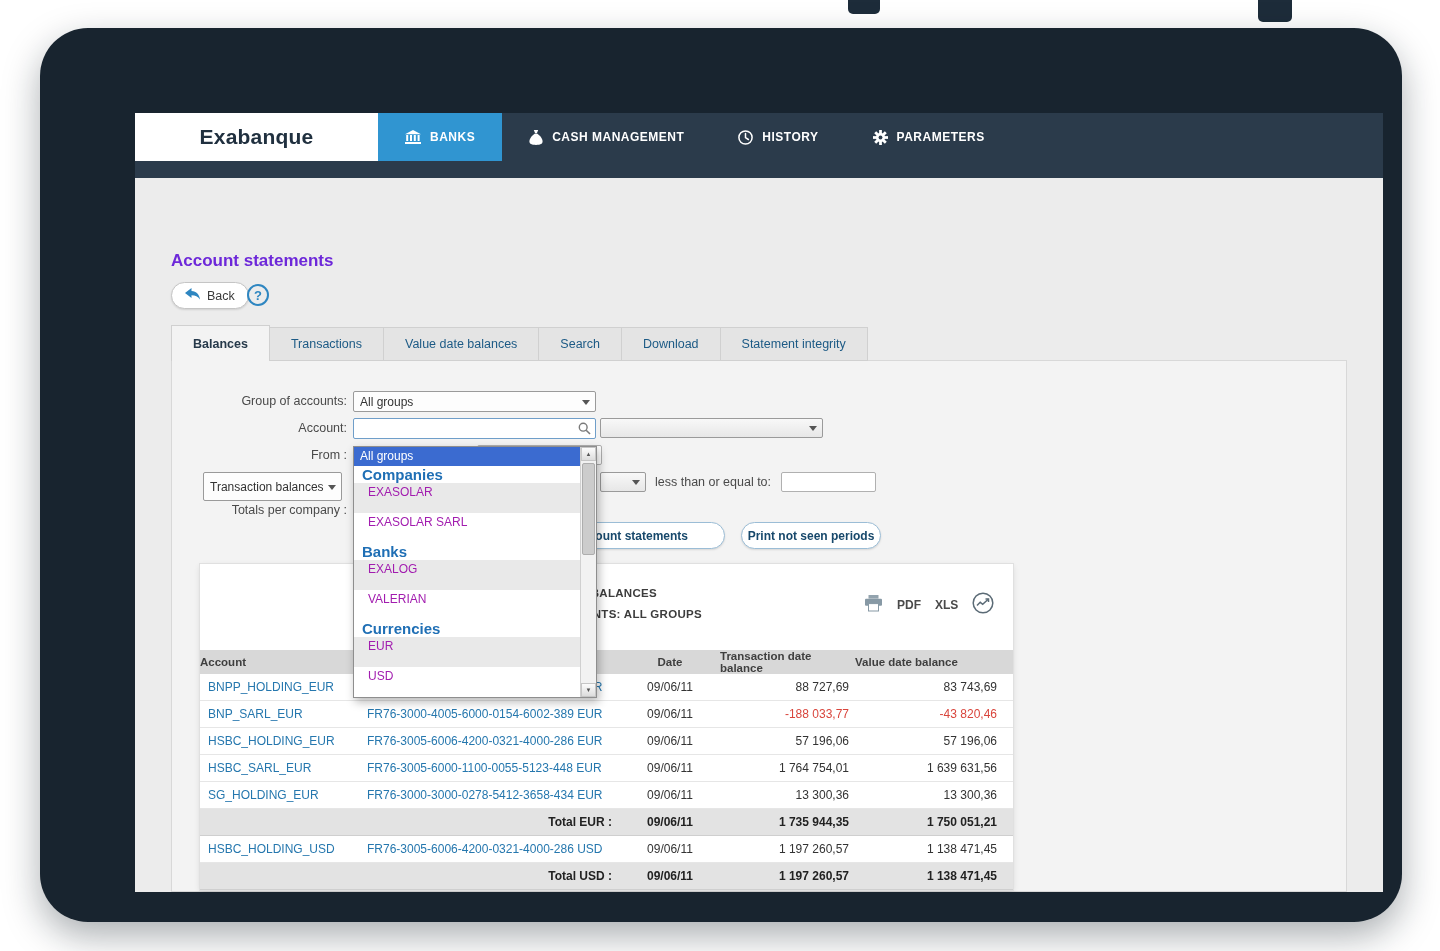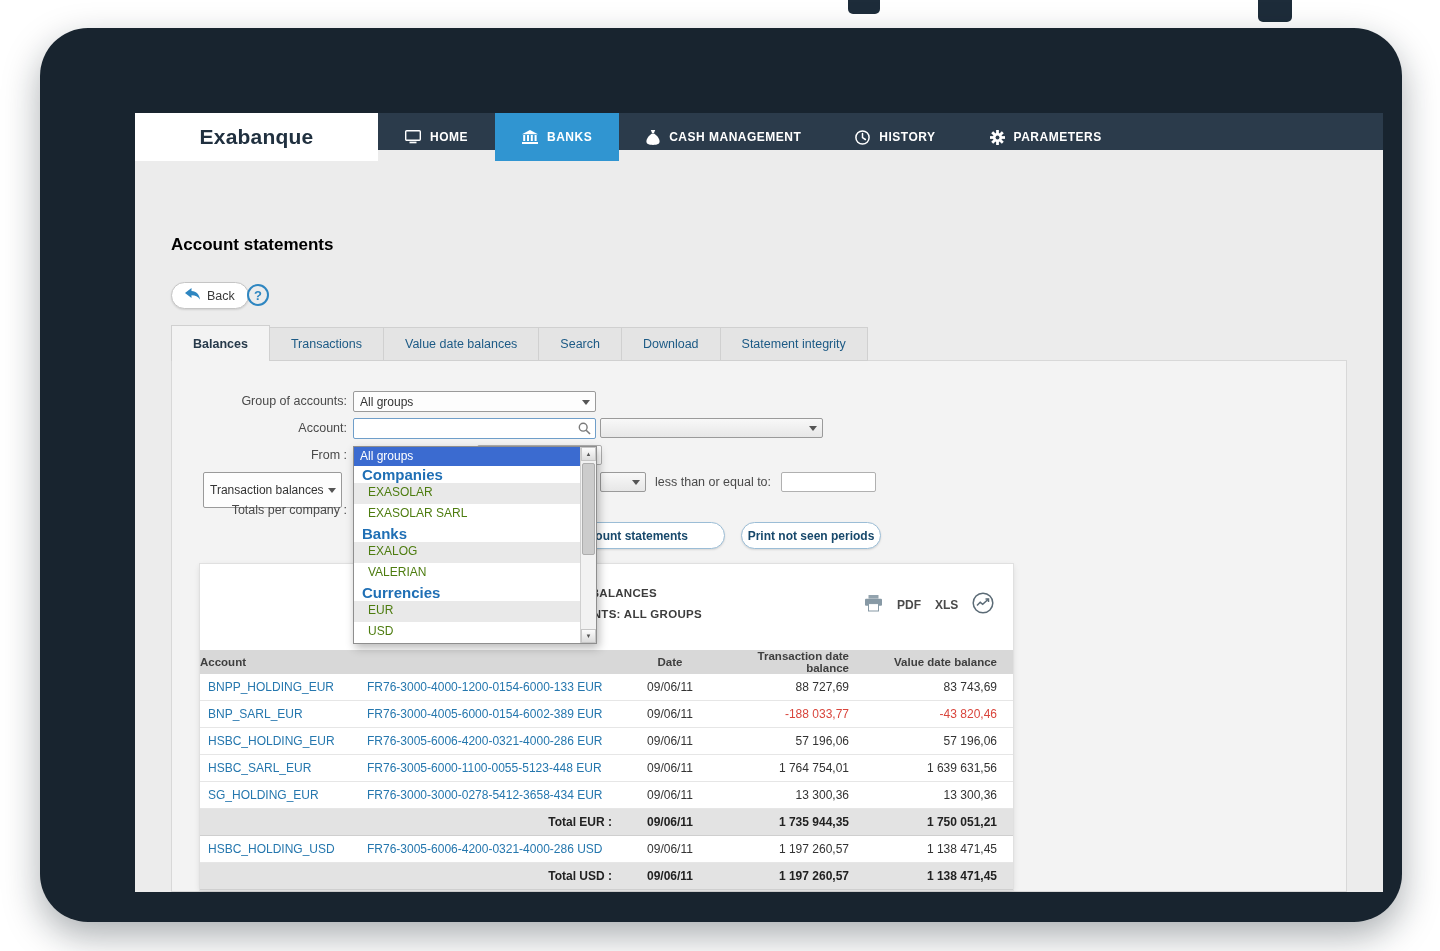--- a/index.html
+++ b/index.html
@@ -7,38 +7,38 @@
 
   .top-shape { position:absolute; background:#1d2c3a; border-radius:0 0 5px 5px; }
   .top-shape.a { left:848px; top:0; width:32px; height:14px; }
   .top-shape.b { left:1258px; top:0; width:34px; height:22px; }
 
   .device { position:absolute; left:40px; top:28px; width:1362px; height:894px; background:#18242f; border-radius:48px; box-shadow:0 14px 36px rgba(15,25,35,.35); }
 
   .window { position:absolute; left:95px; top:85px; width:1248px; height:779px; background:#ececec; overflow:hidden; }
 
   
-  .topnav { position:absolute; left:0; top:0; width:1248px; height:37px; background:#2b3b4b; display:flex; }
+  .topnav { position:absolute; left:0; top:0; width:1248px; height:65px; background:#2b3b4b; display:flex; }
   .logo-box { width:243px; height:48px; background:#ffffff; display:flex; align-items:center; justify-content:center; }
   .logo-text { font-size:21px; font-weight:700; color:#20303f; letter-spacing:.2px; }
   .nav-items { display:flex; height:48px; }
   .nav-item { display:flex; align-items:center; gap:9px; padding:0 27px; color:#ffffff; font-size:12px; font-weight:700; letter-spacing:.5px; cursor:pointer; }
   .nav-item.active { background:#3095d1; }
   .nav-item svg { display:block; }
 
   
   .subnav { position:absolute; left:0; top:48px; width:1248px; height:36px; background:#3d9cd9; display:flex; }
   .subnav-items { display:flex; margin-left:220px; height:36px; }
   .subnav-item { display:flex; align-items:center; padding:0 17px; color:#ffffff; font-size:12px; font-weight:700; letter-spacing:.4px; cursor:pointer; }
   .subnav-caret { position:absolute; left:282px; top:77px; width:0; height:0; border-left:7px solid transparent; border-right:7px solid transparent; border-bottom:7px solid #ececec; z-index:5; }
 
   
   .content { position:absolute; left:0; top:84px; width:1248px; height:695px; background:#ececec; }
 
-  .page-title { position:absolute; left:36px; top:122px; font-size:17px; font-weight:600; color:#000000; }
+  .page-title { position:absolute; left:36px; top:138px; font-size:17px; font-weight:600; color:#6d28d9; }
 
   .back-btn { position:absolute; left:36px; top:169px; height:27px; padding:0 13px; background:#ffffff; border:1px solid #c5c5c5; border-radius:14px; display:flex; align-items:center; gap:7px; font-size:12.5px; color:#3a3a3a; box-shadow:0 1px 2px rgba(0,0,0,.12); cursor:pointer; }
   .help-btn { position:absolute; left:112px; top:171px; width:22px; height:22px; border:2px solid #2e86c1; border-radius:50%; color:#2e86c1; font-size:13px; font-weight:700; display:flex; align-items:center; justify-content:center; cursor:pointer; background:#ececec; }
 
   .tabs { position:absolute; left:36px; top:212px; display:flex; align-items:flex-end; height:36px; z-index:3; }
   .tab { height:33px; padding:16px 21px; background:#e4e4e4; border:1px solid #d0d0d0; border-left:none; color:#1c5a85; font-size:12.5px; display:flex; align-items:center; cursor:pointer; white-space:nowrap; }
   .tab:first-child { border-left:1px solid #d0d0d0; }
   .tab.active { height:36px; background:#f3f3f3; color:#26394a; font-weight:700; border-bottom:none; }
 
   .panel { position:absolute; left:36px; top:247px; width:1176px; height:532px; background:#f3f3f3; border:1px solid #d8d8d8; }
@@ -49,62 +49,62 @@
   .lbl-account { top:308px; }
   .lbl-from { top:335px; }
   .lbl-totals { top:390px; }
   .lbl-less { position:absolute; left:520px; top:362px; font-size:12.5px; color:#4a4a4a; }
 
   .sel { position:absolute; background:#fdfdfd; border:1px solid #9a9a9a; border-radius:2px; font-size:12px; color:#333; display:flex; align-items:center; padding-left:6px; cursor:pointer; }
   .sel .caret { position:absolute; right:5px; top:50%; margin-top:-2px; width:0; height:0; border-left:4px solid transparent; border-right:4px solid transparent; border-top:5px solid #555; }
   .sel.gradient { background:linear-gradient(#f8f8f8,#e7e7e7); }
   .sel-group { left:218px; top:278px; width:243px; height:21px; }
   .sel-account2 { left:465px; top:305px; width:223px; height:20px; }
-  .sel-balance { left:68px; top:359px; width:139px; height:36px; }
+  .sel-balance { left:68px; top:359px; width:139px; height:29px; }
   .sel-op { left:465px; top:359px; width:46px; height:20px; }
 
   .combo { position:absolute; left:218px; top:305px; width:243px; height:21px; background:#fff; border:1px solid #6f9ec9; border-radius:2px; display:flex; align-items:center; }
   .combo input { flex:1; border:none; outline:none; height:17px; font-size:12px; padding:0 4px; background:transparent; }
   .combo .mag { margin-right:4px; display:flex; }
 
   .inp { position:absolute; background:#ffffff; border:1px solid #b0b0b0; border-radius:2px; }
   .inp-date { left:342px; top:332px; width:125px; height:20px; }
   .inp-amount { left:646px; top:359px; width:95px; height:20px; }
   .inp input { width:100%; height:100%; border:none; outline:none; font-size:12px; padding:0 4px; background:transparent; }
 
   .pill-btn { position:absolute; height:27px; background:#ffffff; border:1px solid #9bbdd6; border-radius:14px; color:#17486b; font-size:12px; font-weight:600; display:flex; align-items:center; justify-content:center; box-shadow:0 1px 2px rgba(0,0,0,.12); cursor:pointer; z-index:2; white-space:nowrap; }
   .btn-latest { left:338px; top:409px; width:252px; }
   .btn-notseen { left:606px; top:409px; width:140px; }
 
   
   .dd { position:absolute; left:218px; top:333px; width:244px; background:#ffffff; border:1px solid #8e8e8e; box-shadow:2px 4px 9px rgba(0,0,0,.28); z-index:60; display:flex; }
   .dd-list { width:228px; }
   .dd-sel { height:19px; background:#3b6bd0; color:#fff; font-size:12px; line-height:19px; padding-left:6px; cursor:pointer; }
   .dd-h { height:17px; line-height:17px; padding-left:8px; color:#1f6fb5; font-weight:700; font-size:15px; }
-  .dd-i { height:21px; line-height:18px; padding-left:14px; font-size:12px; color:#4d7c0f; cursor:pointer; }
+  .dd-i { height:30px; line-height:18px; padding-left:14px; font-size:12px; color:#a21caf; cursor:pointer; }
   .dd-i.odd { background:#e9e9e9; }
   .dd-scroll { width:16px; background:#f2f2f2; border-left:1px solid #d0d0d0; position:relative; }
   .dd-up,.dd-down { position:absolute; left:0; width:100%; height:14px; background:linear-gradient(#fcfcfc,#dcdcdc); border:1px solid #c6c6c6; font-size:6px; color:#555; text-align:center; line-height:12px; cursor:pointer; }
   .dd-up { top:0; } .dd-down { bottom:0; }
   .dd-thumb { position:absolute; left:1px; top:16px; width:13px; height:92px; background:#cccccc; border:1px solid #adadad; border-radius:2px; cursor:pointer; }
 
   
   .card { position:absolute; left:65px; top:451px; width:813px; background:#ffffff; box-shadow:0 0 0 1px #e0e0e0, 0 2px 6px rgba(0,0,0,.12); z-index:1; }
   .card-head { position:relative; height:86px; }
   .rep-line { position:absolute; font-size:11.5px; font-weight:700; color:#3c3c3c; letter-spacing:.3px; white-space:nowrap; }
   .rep-line1 { right:356px; top:23px; }
   .rep-line2 { right:311px; top:44px; }
   .export { position:absolute; left:664px; top:28px; display:flex; align-items:center; gap:14px; }
   .export .lbl { font-size:12px; font-weight:700; color:#4a4a4a; cursor:pointer; }
 
   .thead, .trow { display:grid; grid-template-columns:158px 262px 100px 135px 158px; align-items:center; }
   .thead { height:24px; background:#d8d8d8; font-size:11.5px; font-weight:700; color:#3f3f3f; }
   .thead .h-account { grid-column:1 / 3; }
   .thead .h-date { text-align:center; }
-  .thead .h-num { text-align:right; padding-right:6px; }
+  .thead .h-num { text-align:left; padding-right:6px; }
   .thead .h-num.last { padding-right:16px; }
   .trow { height:27px; background:#ffffff; border-bottom:1px solid #e6e6e6; font-size:12px; color:#333; }
   .trow .name { color:#2577ae; padding-left:8px; text-decoration:none; cursor:pointer; }
   .trow .iban { color:#2577ae; padding-left:9px; text-decoration:none; cursor:pointer; }
   .trow .date { text-align:center; }
   .trow .num { text-align:right; padding-right:6px; }
   .trow .num.last { padding-right:16px; }
   .trow .num.neg { color:#d9453c; }
   .trow.total { background:#e3e3e3; font-weight:700; color:#222; border-bottom:1px solid #cfcfcf; }
   .trow.total .tlabel { grid-column:1 / 3; text-align:right; padding-right:8px; }
@@ -116,29 +116,20 @@
 <div class="top-shape b"></div>
 
 <div class="device">
   <div class="window">
 
     <div class="topnav">
       <div class="logo-box">
         <span class="logo-text">Exabanque</span>
       </div>
       <div class="nav-items">
-        <div class="nav-item">
-          <span>
-              <svg width="16" height="14" viewBox="0 0 16 14">
-                <rect x="0.7" y="0.7" width="14.6" height="9.6" rx="1" fill="none" stroke="#fff" stroke-width="1.4"></rect>
-                <rect x="4.5" y="11.6" width="7" height="1.7" fill="#fff"></rect>
-              </svg>
-            </span>
-          <span>HOME</span>
-        </div>
         <div class="nav-item active">
           <span>
               <svg width="16" height="14" viewBox="0 0 16 14" fill="#fff">
                 <path d="M8 0L0 4.2h16z"></path>
                 <rect x="1.2" y="5" width="2" height="6"></rect>
                 <rect x="5" y="5" width="2" height="6"></rect>
                 <rect x="8.8" y="5" width="2" height="6"></rect>
                 <rect x="12.6" y="5" width="2" height="6"></rect>
                 <rect x="0" y="12" width="16" height="2"></rect>
               </svg>

